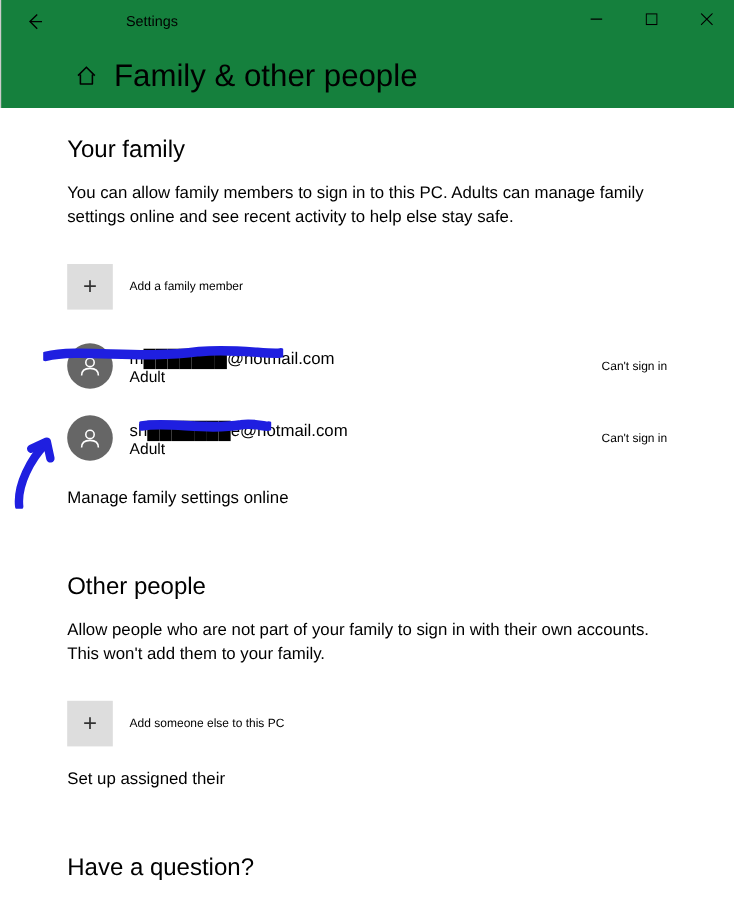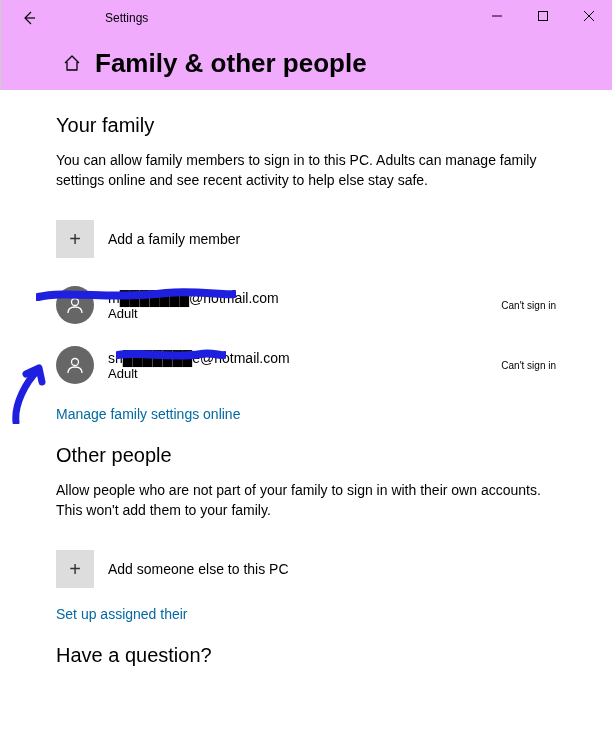--- a/index.html
+++ b/index.html
@@ -4,21 +4,21 @@
   <style>
     * { box-sizing: border-box; margin: 0; padding: 0; }
     body {
       font-family: "Segoe UI", -apple-system, sans-serif;
       background: #fff;
       width: 612px;
       color: #000;
     }
     .titlebar {
       height: 90px;
-      background: #f0abfc;
+      background: #15803d;
       position: relative;
       padding-left: 56px;
       border-left: 1px solid #ccc;
     }
     .titlebar-top {
       display: flex;
       align-items: center;
       height: 36px;
     }
     .back-btn {
@@ -60,21 +60,21 @@
     }
     .home-icon {
       width: 18px;
       height: 18px;
       display: flex;
       align-items: center;
       margin-left: 6px;
     }
     .page-title {
       font-size: 26px;
-      font-weight: 700;
+      font-weight: 400;
     }
     .content {
       padding: 24px 56px 20px 56px;
     }
     .section-title {
       font-size: 20px;
       font-weight: 400;
       margin-bottom: 14px;
     }
     .section-desc {
@@ -93,21 +93,21 @@
       height: 38px;
       background: #ddd;
       display: flex;
       align-items: center;
       justify-content: center;
       font-size: 20px;
       font-weight: 300;
       color: #333;
     }
     .add-label {
-      font-size: 14px;
+      font-size: 10px;
     }
     .member-row {
       display: flex;
       align-items: center;
       gap: 14px;
       margin-bottom: 22px;
       position: relative;
     }
     .avatar {
       width: 38px;
@@ -129,26 +129,26 @@
     .member-role {
       font-size: 13px;
       color: #000000;
     }
     .member-status {
       font-size: 10px;
       color: #000;
       white-space: nowrap;
     }
     .link {
-      color: #0369a1;
+      color: #000000;
       font-size: 14px;
       cursor: pointer;
     }
     .section-gap {
-      margin-top: 22px;
+      margin-top: 56px;
     }
     .annotation {
       position: absolute;
       pointer-events: none;
       z-index: 20;
     }
   </style>
 </head>
 <body>
 

